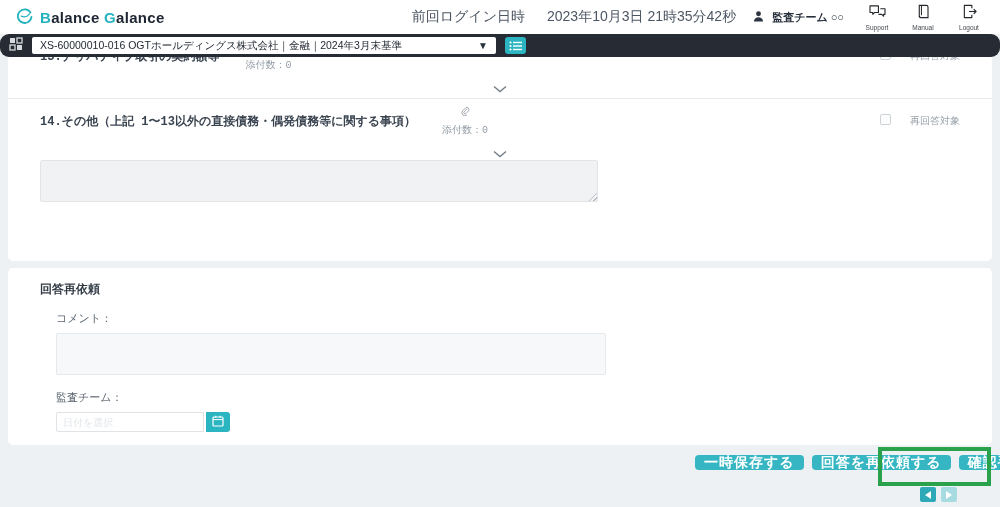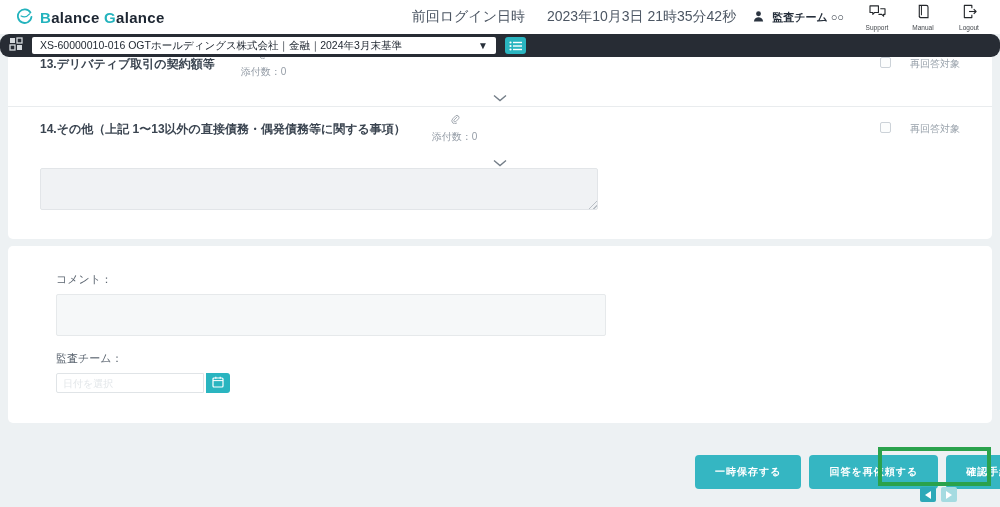--- a/index.html
+++ b/index.html
@@ -26,21 +26,21 @@
   .navbar { height:23px; background:#272c34; display:flex; align-items:center; padding:0 9px; gap:9px; position:relative; z-index:3;border-radius:9px; }
   .entity-select {
     width:464px; height:17px; background:#fff; border-radius:2px;
     display:flex; align-items:center; padding:0 8px; font-size:10.5px; color:#1c242e;
     white-space:nowrap; overflow:hidden; cursor:pointer;
   }
   .entity-select .caret { margin-left:auto; color:#272f3a; font-size:10px; line-height:1; }
   .list-btn { width:21px; height:17px; background:#2ab5c0; border-radius:3px; display:flex; align-items:center; justify-content:center; cursor:pointer; }
   
   .card { background:#fff; margin:0 8px; position:relative; }
-  .card-upper { height:182px; border-radius:0 0 5px 5px; padding:8px 32px; overflow:hidden; z-index:1; }
+  .card-upper { height:204px; border-radius:0 0 5px 5px; padding:0 32px; overflow:hidden; z-index:1;font-family:Liberation Mono, monospace; }
   .sec-row { display:flex; align-items:center; height:18px; }
   .sec-row.clipped { margin-top:-10px; }
   .sec-title { font-size:12px; font-weight:bold; color:#3a4450; }
   .attach { display:flex; align-items:center; gap:4px; font-size:10px; color:#949ca6; margin-left:26px;flex-direction:column; }
   .recheck { margin-left:auto; display:flex; align-items:flex-start; gap:19px; font-size:10px; color:#9aa3ac; }
   .checkbox { width:11px; height:11px; border:1px solid #ccd2d8; background:#fcfdfd; border-radius:2px; cursor:pointer; }
   .chevron-row { display:flex; justify-content:center; margin-top:15px; height:8px; cursor:pointer; }
   .divider { border-top:1px solid #e9ecee; margin:10px -32px 0 -32px; }
   .sec-row.second { margin-top:13px; }
   .field-label { font-size:11px; color:#5b6570; }
@@ -64,22 +64,22 @@
   .date-input {
     width:148px; height:20px; border:1px solid #e0e4e7; border-radius:2px 0 0 2px;
     font-size:10px; padding:0 6px; outline:none; color:#333; background:#fff; font-family:inherit;
   }
   .date-input::placeholder { color:#e2e6e9; }
   .cal-btn { width:24px; height:20px; background:#2ab5c0; border:none; border-radius:0 3px 3px 0; margin-left:2px;
     display:flex; align-items:center; justify-content:center; cursor:pointer; }
   
   .actions { position:absolute; left:695px; top:455px; display:flex; gap:8px; z-index:2; }
   .btn {
-    height:34px; background:#35b6c2; color:#fff; border:none; border-radius:4px;
-    font-size:10px; font-weight:bold; letter-spacing:1px; padding:0 20px; cursor:pointer;
+    height:15px; background:#35b6c2; color:#fff; border:none; border-radius:4px;
+    font-size:14px; font-weight:bold; letter-spacing:1px; padding:0 9px; cursor:pointer;
     display:flex; align-items:center; justify-content:center; font-family:inherit; white-space:nowrap;
   }
   .highlight-box {
     position:absolute; left:878px; top:447px; width:113px; height:39px;
     border:4px solid #2aa24c; z-index:4; pointer-events:none;
   }
   .pager { position:absolute; left:920px; top:487px; display:flex; gap:5px; z-index:2; }
   .pg { width:16px; height:15px; border:none; border-radius:2px; display:flex; align-items:center; justify-content:center; cursor:pointer; }
   .pg-prev { background:#2da9b8; }
   .pg-next { background:#a5dbe1; }
@@ -224,20 +224,21 @@
       <svg width="14" height="8" viewBox="0 0 14 8">
           <polyline points="1,1.5 7,6.5 13,1.5" fill="none" stroke="#747e88" stroke-width="1.4"></polyline>
         </svg>
     </span>
   </div>
 
   <textarea class="ta" style=""></textarea>
 </div>
 
 <div class="card card-rerequest">
+  <div class="rerequest-title">回答再依頼</div>
 
   <div class="field-label lbl-comment indent">コメント：</div>
   <textarea class="ta ta-comment indent" style=""></textarea>
 
   <div class="field-label lbl-due indent">監査チーム：</div>
   <div class="due-row indent">
     <input class="date-input" type="text" placeholder="日付を選択" style="">
     <button class="cal-btn">
       <span>
         <svg width="12" height="12" viewBox="0 0 12 12">

